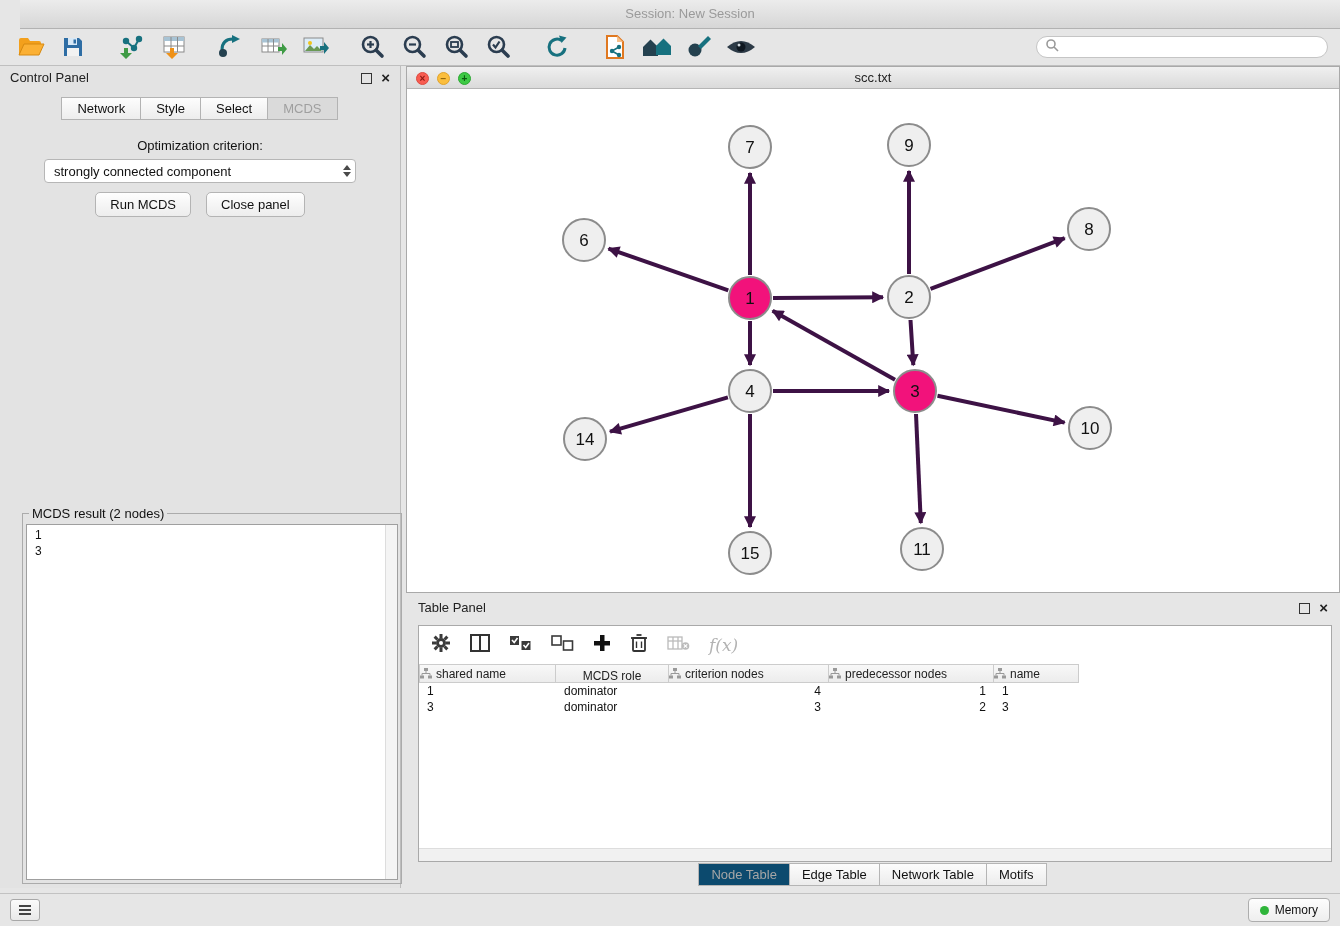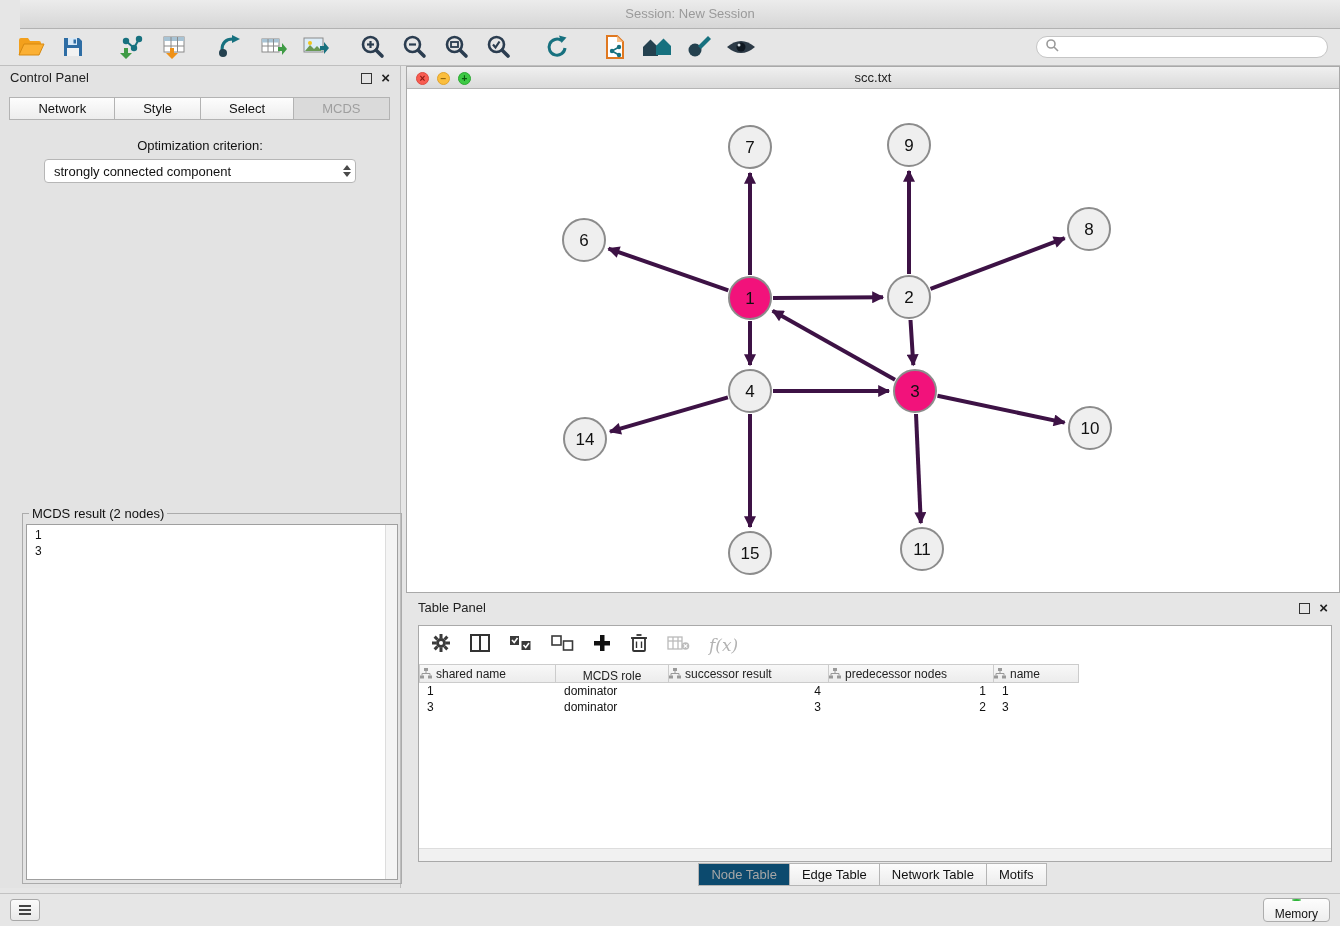--- a/index.html
+++ b/index.html
@@ -20,21 +20,21 @@
                display:flex;align-items:center;padding:0 8px;box-sizing:border-box;gap:5px;}
   #search-input{border:none;outline:none;flex:1;font-size:12px;background:transparent;font-family:"Liberation Sans",sans-serif;}
 
   
   #control-panel{left:0;top:66px;width:401px;height:822px;background:#e3e3e3;border-right:1px solid #bdbdbd;box-sizing:border-box;}
   #cp-header{position:absolute;top:4px;left:10px;right:10px;height:20px;font-size:13px;color:#222;}
   .panel-icons{position:absolute;right:0;top:2px;display:flex;gap:9px;align-items:center;}
   .float-glyph{width:9px;height:9px;border:1.5px solid #333;display:inline-block;}
   .close-glyph{font-size:15px;font-weight:bold;color:#222;line-height:12px;}
   #cp-tabs{position:absolute;top:31px;left:0;width:100%;display:flex;justify-content:center;}
-  .cp-tab{border:1px solid #b3b3b3;background:linear-gradient(#fdfdfd,#ededed);padding:3px 28px;font-size:13px;margin-left:-1px;color:#111;}
+  .cp-tab{border:1px solid #b3b3b3;background:linear-gradient(#fdfdfd,#ededed);padding:3px 15px;font-size:13px;margin-left:-1px;color:#111;}
   .cp-tab.active{background:#dadada;color:#9f9f9f;}
   #opt-label{position:absolute;top:72px;left:0;width:100%;text-align:center;font-size:13px;}
   #opt-dropdown{position:absolute;left:44px;top:93px;width:312px;height:24px;background:#fff;border:1px solid #b6b6b6;border-radius:4px;
                 display:flex;align-items:center;font-size:13px;padding-left:9px;box-sizing:border-box;}
   #dd-stepper{margin-left:auto;width:17px;height:100%;display:flex;flex-direction:column;align-items:center;justify-content:center;gap:2px;}
   .tri{width:0;height:0;border-left:4px solid transparent;border-right:4px solid transparent;}
   .tri.up{border-bottom:5px solid #4a4a4a;}
   .tri.down{border-top:5px solid #4a4a4a;}
   #cp-buttons{position:absolute;top:126px;left:0;width:100%;display:flex;justify-content:center;gap:15px;}
   .cp-btn{height:23px;padding:0 14px;font-size:13px;border:1px solid #b4b4b4;border-radius:5px;
@@ -76,21 +76,21 @@
   .bt-tab{border:1px solid #b5b5b5;background:linear-gradient(#fcfcfc,#ececec);padding:3px 12px;font-size:13px;margin-left:-1px;color:#111;}
   .bt-tab.active{background:#0c4a6e;color:#a6a6a6;}
 
   
   #statusbar{top:893px;left:0;width:1340px;height:33px;background:#e6e6e6;border-top:1px solid #c2c2c2;
              display:flex;align-items:center;padding:0 10px;box-sizing:border-box;}
   #status-left-btn{width:28px;height:20px;border:1px solid #a8a8a8;border-radius:3px;background:linear-gradient(#fbfbfb,#e9e9e9);
                    display:flex;align-items:center;justify-content:center;}
   .list-glyph{width:12px;height:2px;background:#444;box-shadow:0 4px 0 #444,0 -4px 0 #444;}
   #memory-btn{margin-left:auto;height:22px;border:1px solid #adadad;border-radius:4px;background:linear-gradient(#fdfdfd,#eeeeee);
-              display:flex;align-items:center;gap:6px;padding:0 11px;font-size:12px;flex-direction:column;}
+              display:flex;align-items:center;gap:6px;padding:0 11px;font-size:12px;}
   .green-dot{width:9px;height:9px;border-radius:50%;background:#2fb53a;display:inline-block;}
 </style>
 </head>
 <body>
 
 <div id="titlebar" class="abs">
   <span>Session: New Session</span>
 </div>
 
 <div id="toolbar" class="abs">
@@ -248,20 +248,24 @@
       <div class="cp-tab">Select</div>
       <div class="cp-tab active">MCDS</div>
     </div>
   <div id="opt-label">Optimization criterion:</div>
   <div id="opt-dropdown">
     <span>strongly connected component</span>
     <span id="dd-stepper">
       <span class="tri up"></span>
         <span class="tri down"></span>
     </span>
+  </div>
+  <div id="cp-buttons">
+    <div class="cp-btn">Run MCDS</div>
+    <div class="cp-btn">Close panel</div>
   </div>
   <fieldset id="mcds-fieldset">
     <legend>MCDS result (2 nodes)</legend>
     <div id="mcds-result-list">
       <div id="mcds-scroll-track"></div>
     <div class="result-line">1</div>
         <div class="result-line">3</div>
       </div>
   </fieldset>
 </div>
@@ -441,21 +445,21 @@
           </svg>
           <span class="th-label">MCDS role</span>
         </div>
         <div class="th" style="width: 160px;">
           <svg width="12" height="11" viewBox="0 0 12 11">
             <rect x="4" y="0" width="4" height="3" fill="#999"></rect>
             <rect x="0" y="7.5" width="4" height="3" fill="#999"></rect>
             <rect x="8" y="7.5" width="4" height="3" fill="#999"></rect>
             <path d="M6 3 v2.5 M2 7.5 V5.5 h8 v2" stroke="#999" fill="none"></path>
           </svg>
-          <span class="th-label">successor result</span>
+          <span class="th-label">criterion nodes</span>
         </div>
         <div class="th" style="width: 165px;">
           <svg width="12" height="11" viewBox="0 0 12 11">
             <rect x="4" y="0" width="4" height="3" fill="#999"></rect>
             <rect x="0" y="7.5" width="4" height="3" fill="#999"></rect>
             <rect x="8" y="7.5" width="4" height="3" fill="#999"></rect>
             <path d="M6 3 v2.5 M2 7.5 V5.5 h8 v2" stroke="#999" fill="none"></path>
           </svg>
           <span class="th-label">predecessor nodes</span>
         </div>

